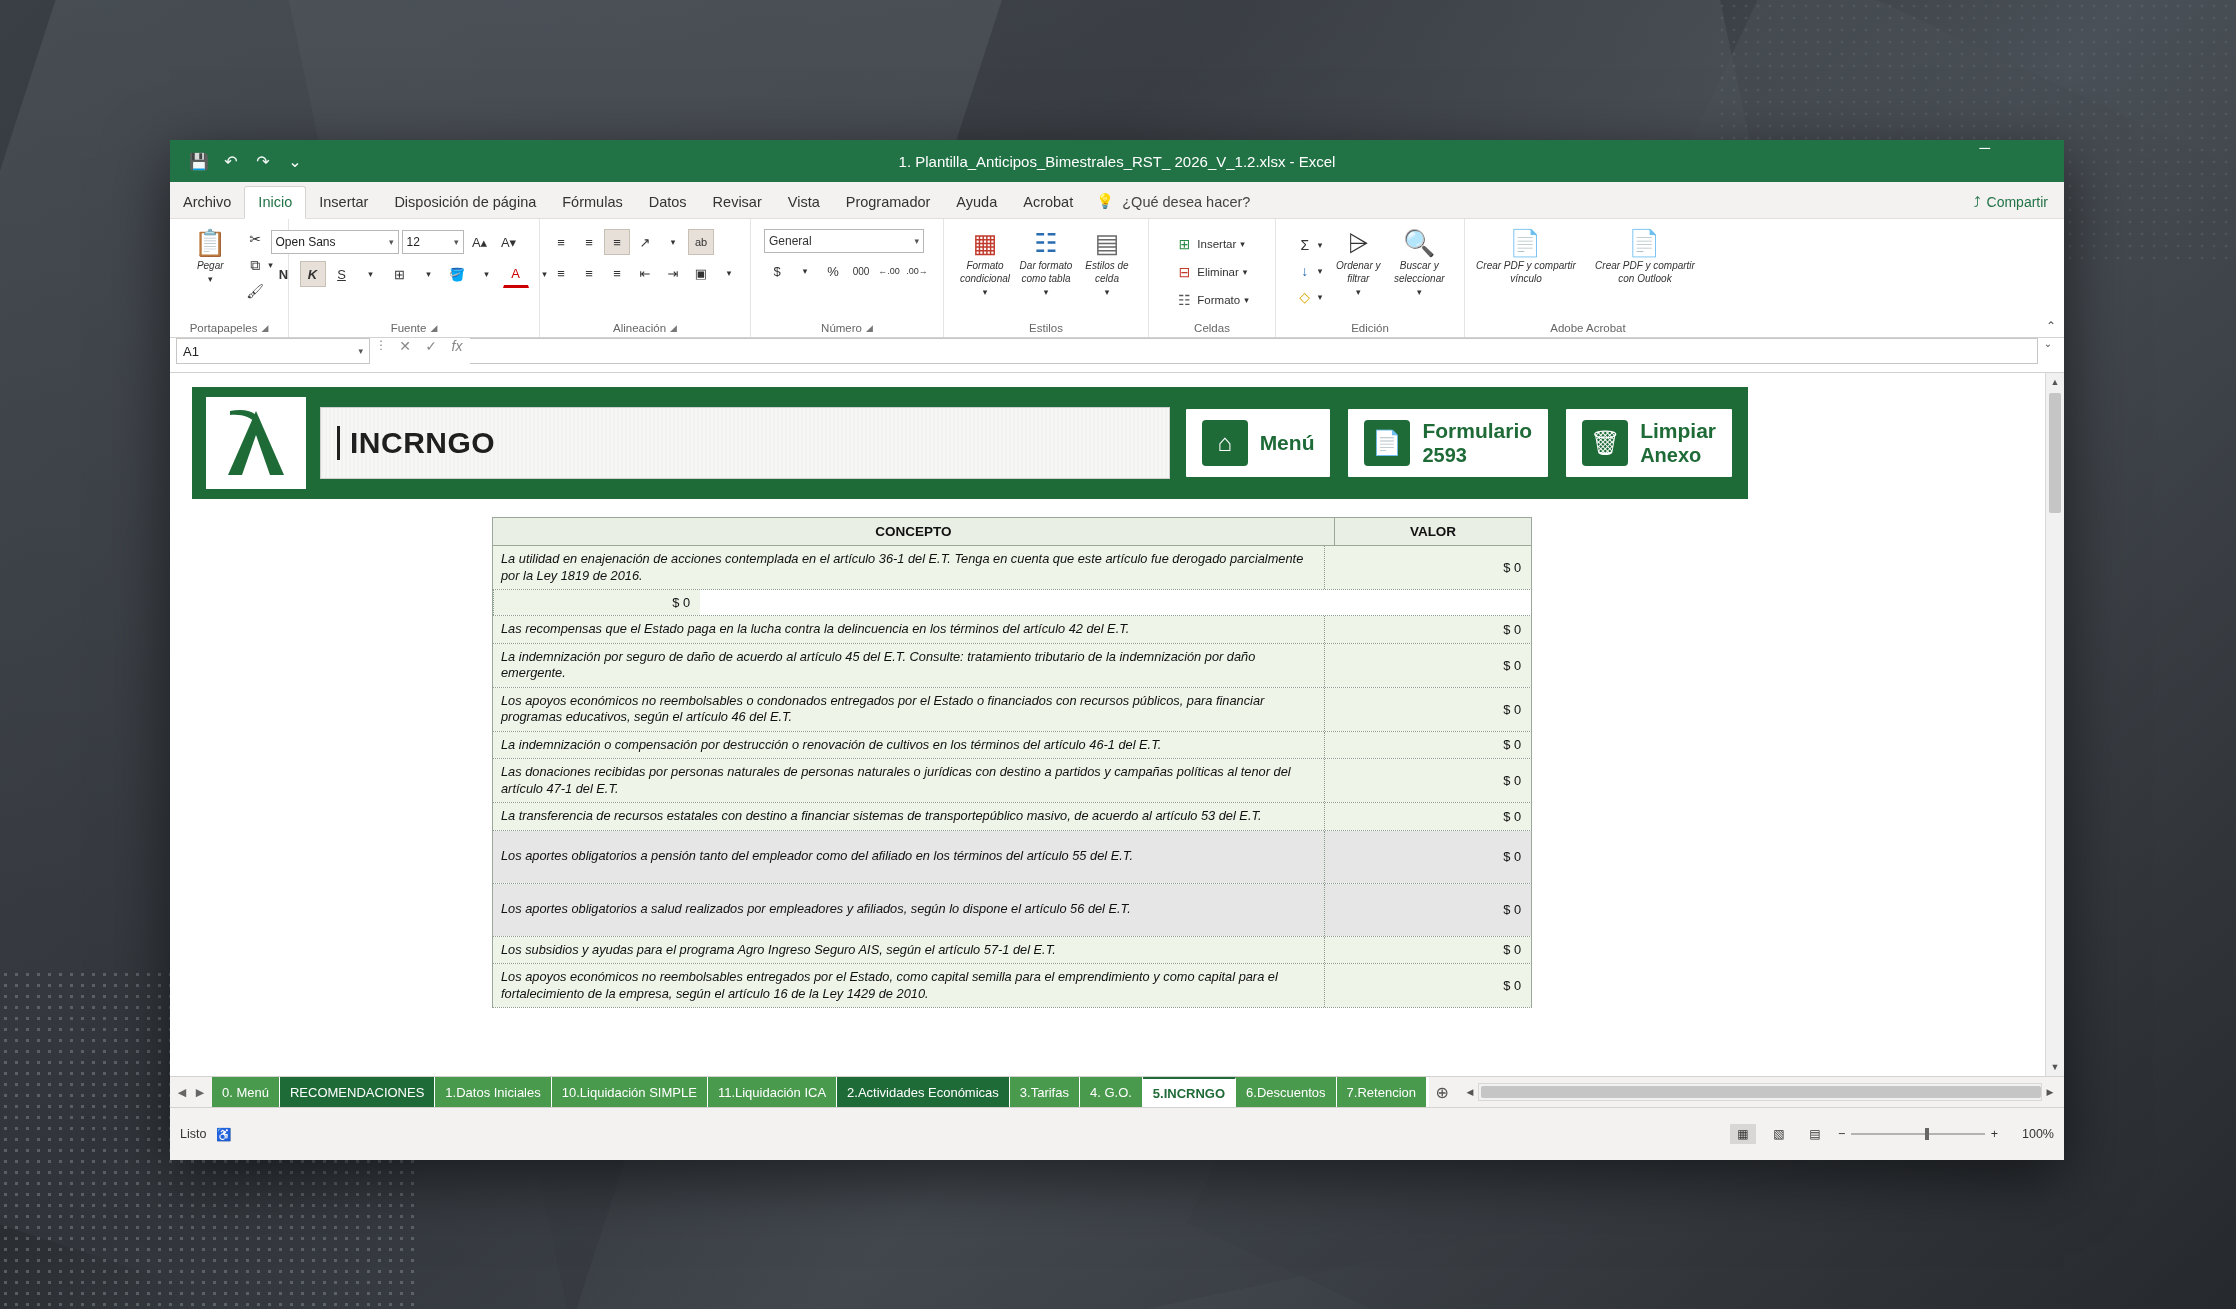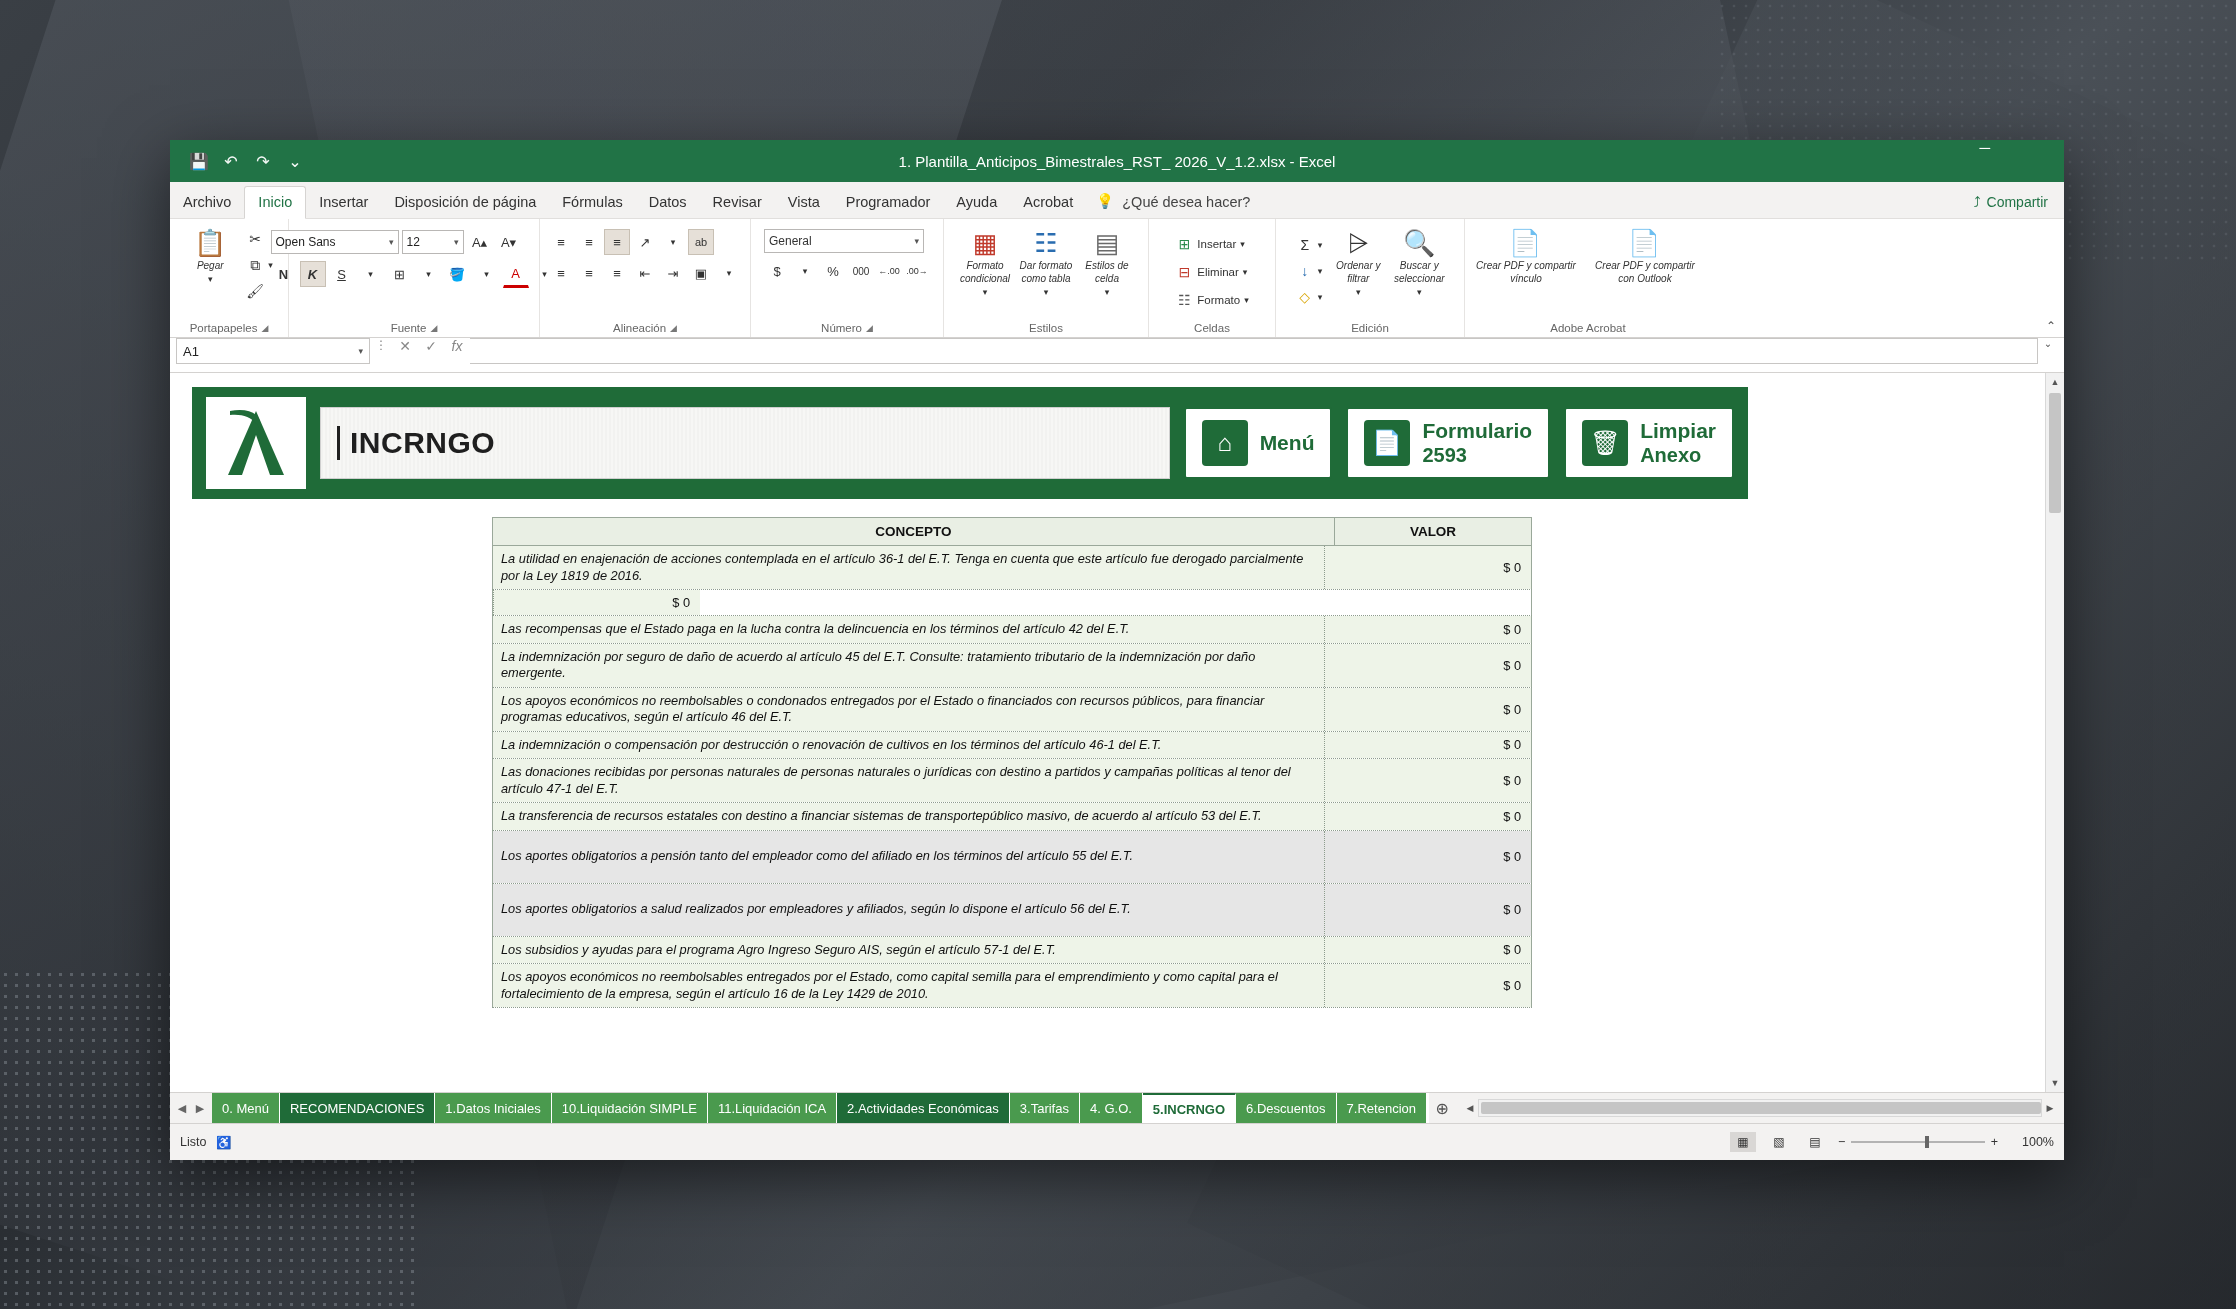--- a/index.html
+++ b/index.html
@@ -226,21 +226,21 @@
   .tab.ellipsis{background:#fff;color:#444;padding:0 6px;}
   .addsheet{display:flex;align-items:center;justify-content:center;width:28px;color:#555;font-size:16px;}
   .hscrollwrap{flex:1;display:flex;align-items:center;padding:0 6px;}
   .hscroll{flex:1;height:16px;background:#f1f1f1;border:1px solid #d8d8d8;display:flex;align-items:center;}
   .hscroll .hthumb{height:12px;width:560px;background:#c5c5c5;margin-left:2px;border-radius:2px;}
   .hsarrow{width:16px;text-align:center;font-size:9px;color:#555;}
 
   
   .statusbar{
     height:28px;background:#f3f2f1;border-top:1px solid #d4d2d0;
-    display:flex;align-items:center;font-size:12.5px;color:#333;flex:none;padding:4px 10px;gap:10px;
+    display:flex;align-items:center;font-size:12.5px;color:#333;flex:none;padding:12px 10px;gap:10px;
   }
   .status-right{margin-left:auto;display:flex;align-items:center;gap:10px;}
   .viewbtn{
     width:26px;height:20px;display:flex;align-items:center;justify-content:center;
     font-size:12px;color:#333;
   }
   .viewbtn.sel{background:#d9d7d5;}
   .zoomslider{display:flex;align-items:center;gap:6px;width:160px;}
   .zoomslider .line{flex:1;height:2px;background:#b3b3b3;position:relative;}
   .zoomslider .knob{position:absolute;left:55%;top:-5px;width:4px;height:12px;background:#666;}

